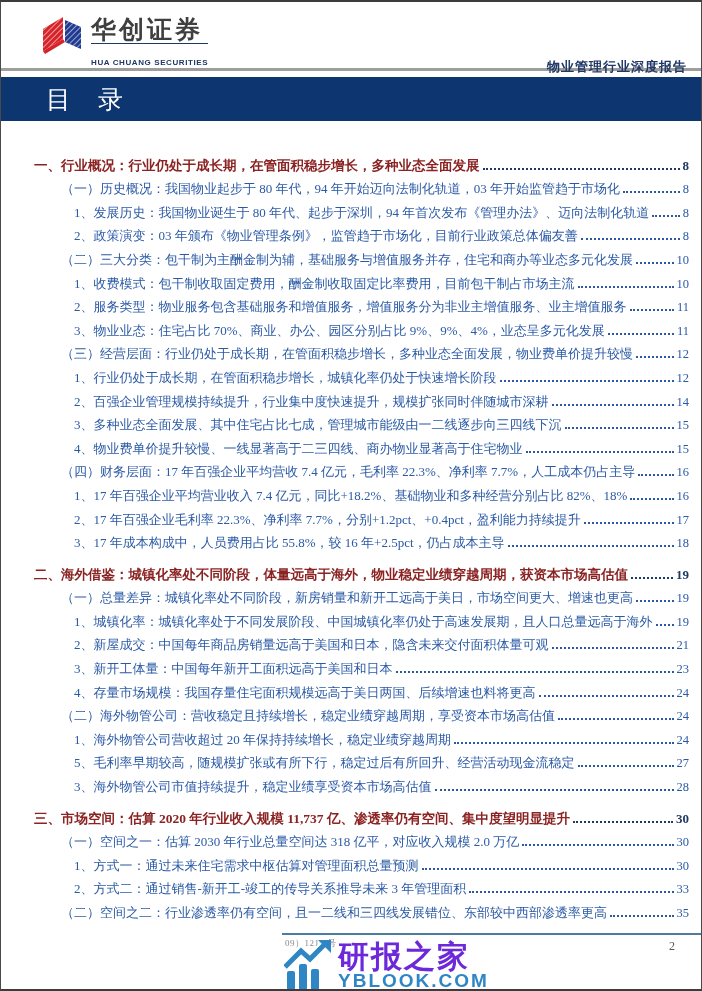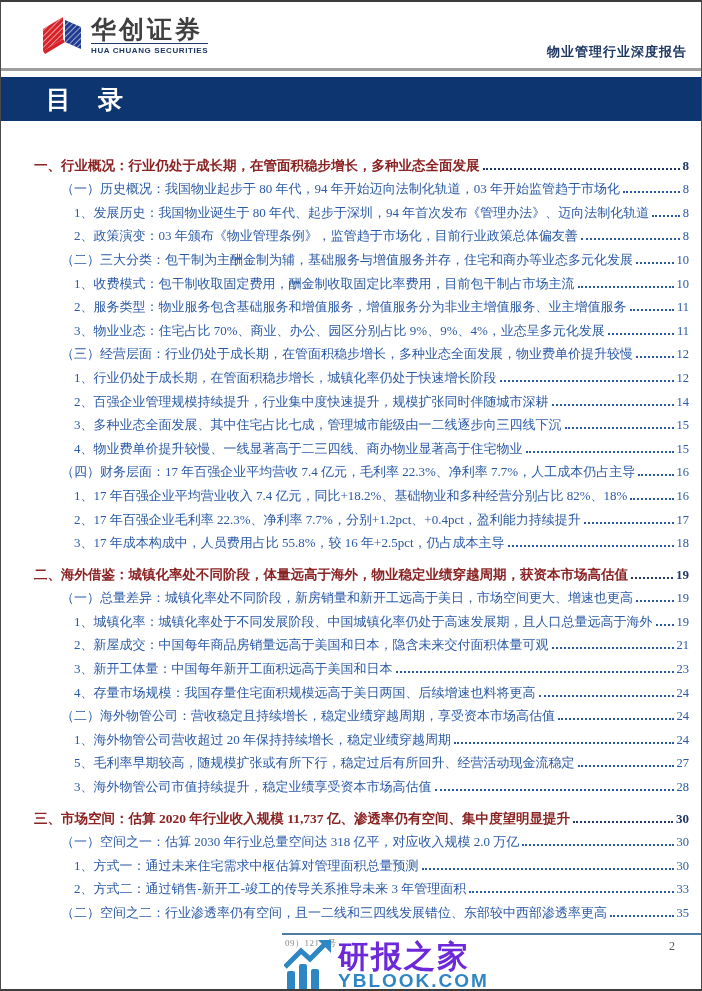--- a/index.html
+++ b/index.html
@@ -13,26 +13,26 @@
     border-bottom:2px solid #3c3c3c;
     box-sizing:border-box;
     overflow:hidden;
     font-family:"Liberation Serif","DejaVu Serif",serif;
   }
   
   .hdr{position:relative;height:66px;background:#fff;}
   .brand{position:absolute;left:40px;top:13px;display:flex;align-items:flex-start;}
   .cube{width:42px;height:46px;margin-right:8px;}
   .brand-txt .cn{font-size:25px;font-weight:bold;color:#3f3f3f;letter-spacing:3px;line-height:28px;font-family:"Liberation Sans","DejaVu Sans",sans-serif;}
-  .brand-txt .en{font-size:8px;font-weight:bold;color:#1f3864;letter-spacing:.6px;border-top:1.5px solid #1f3864;padding-top:2px;font-family:"Liberation Sans","DejaVu Sans",sans-serif;}
-  .report-type{position:absolute;right:14px;top:41px;font-size:13px;font-weight:bold;color:#1f3864;letter-spacing:1px;}
+  .brand-txt .en{font-size:8px;font-weight:bold;color:#1f3864;letter-spacing:.6px;border-top:1.5px solid #1f3864;padding-top:14px;font-family:"Liberation Sans","DejaVu Sans",sans-serif;}
+  .report-type{position:absolute;right:14px;top:56px;font-size:13px;font-weight:bold;color:#1f3864;letter-spacing:1px;}
   .hdr-rule{height:3px;background:#9e9e9e;}
   
   .banner{margin-top:6px;height:44px;background:#0d3570;display:flex;align-items:center;}
-  .banner .t{color:#ffffff;font-size:25px;font-weight:bold;letter-spacing:10px;padding-left:45px;font-family:"Liberation Sans","DejaVu Sans",sans-serif;}
+  .banner .t{color:#ffffff;font-size:25px;font-weight:normal;letter-spacing:10px;padding-left:45px;font-family:"Liberation Sans","DejaVu Sans",sans-serif;}
   
   .toc{margin:29px 12px 0 33px;}
   .row{display:flex;align-items:flex-end;height:23.6px;box-sizing:border-box;}
   .row .t{white-space:nowrap;font-size:13px;color:#2b5aa5;line-height:16px;}
   .row .dots{flex:1;min-width:8px;border-bottom:2px dotted #2b5aa5;margin:0 3px 4px 3px;}
   .row .pg{font-size:12.5px;color:#2b5aa5;line-height:16px;}
   .row.l1{margin-top:8px;}
   .row.l1 .t{font-size:13.5px;font-weight:bold;color:#8b2323;}
   .row.l1 .dots{border-color:#1f3864;}
   .row.l1 .pg{font-weight:bold;color:#1f3864;font-size:13px;}

